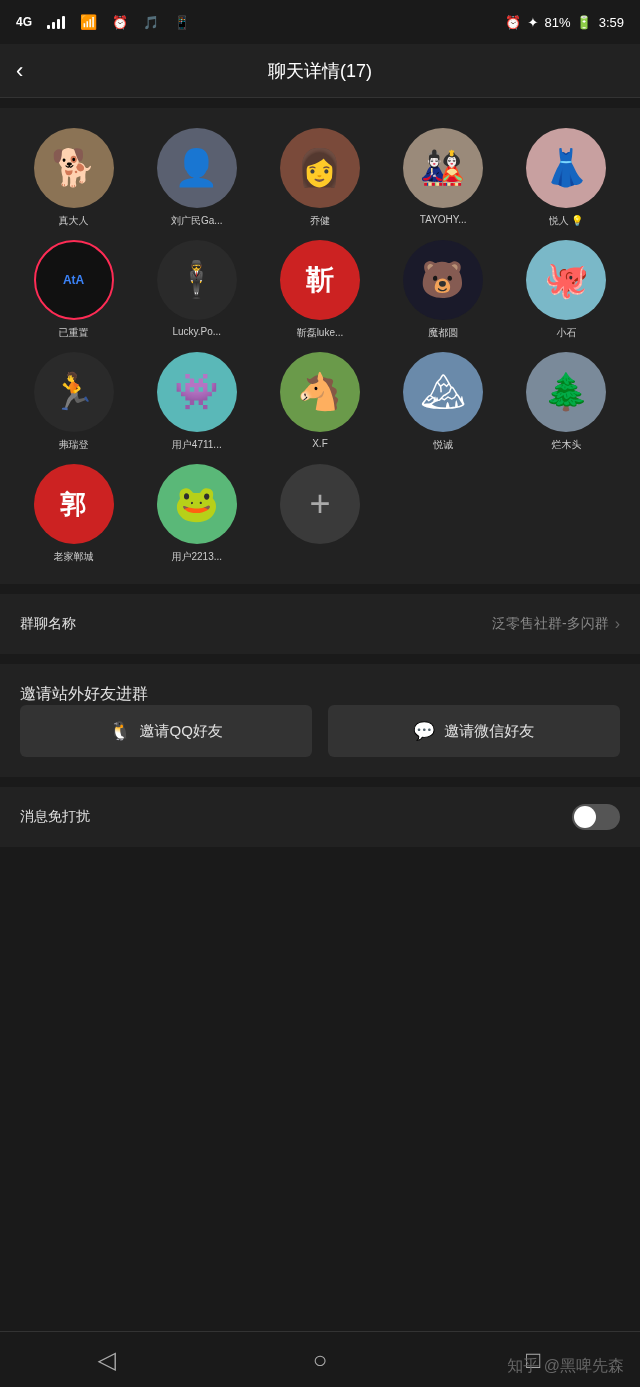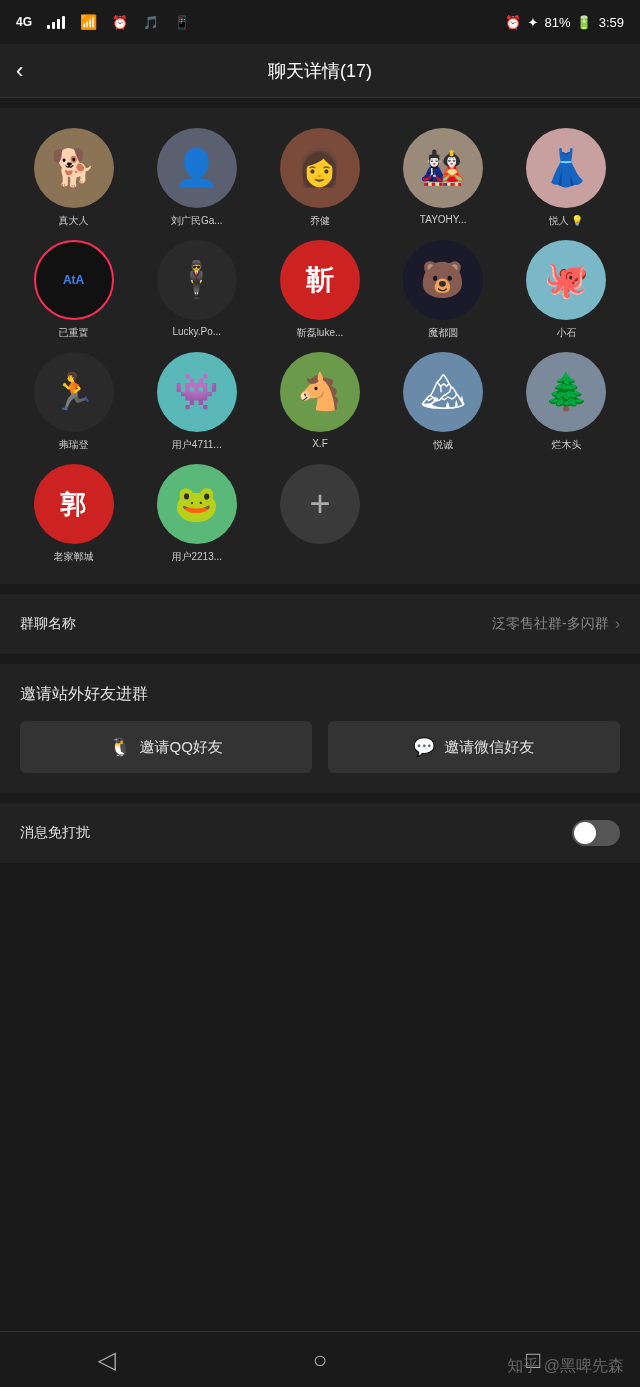--- a/index.html
+++ b/index.html
@@ -135,21 +135,20 @@
 
     
     .invite-section {
       background: #222222;
       margin-top: 10px;
       padding: 20px;
     }
     .invite-title {
       font-size: 16px;
       color: #e0e0e0;
-      margin-bottom: 16px;
     }
     .invite-buttons {
       display: flex;
       gap: 16px;
     }
     .invite-btn {
       flex: 1;
       height: 52px;
       background: #333333;
       border: none;

